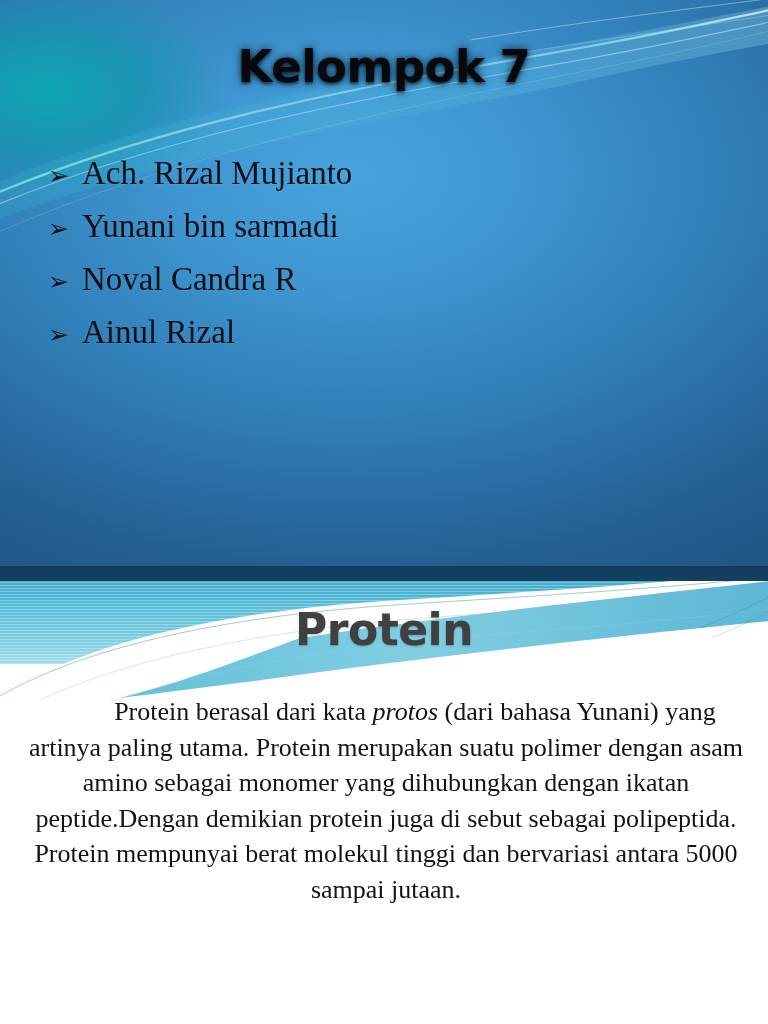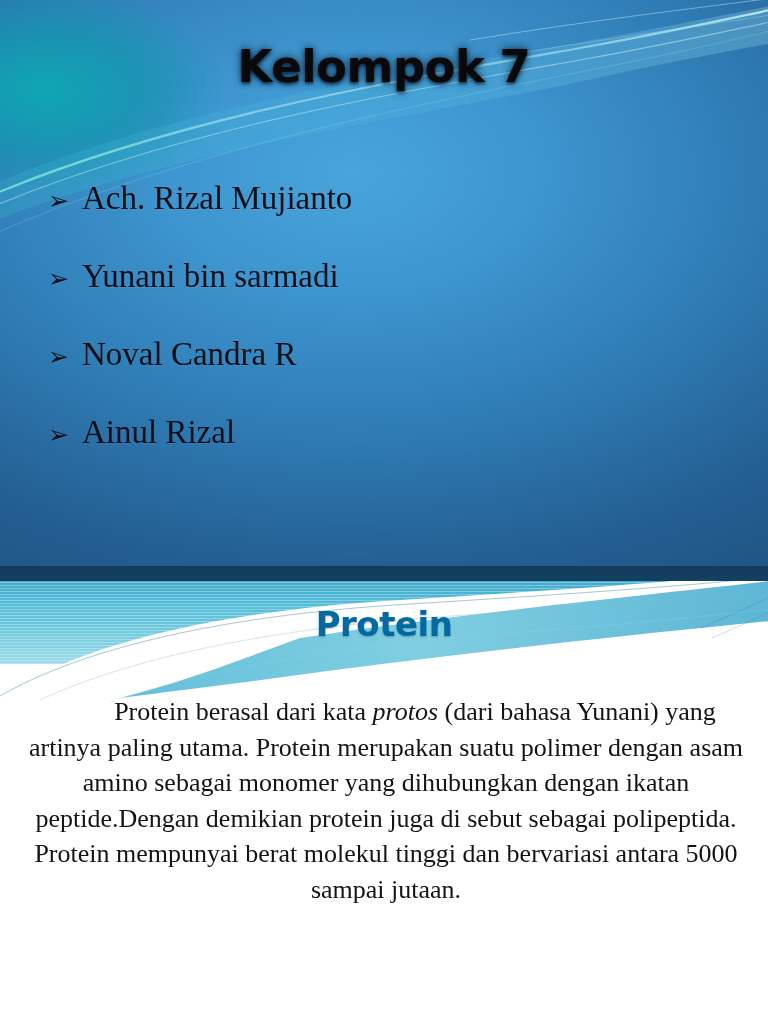--- a/index.html
+++ b/index.html
@@ -47,21 +47,21 @@
     text-shadow:0 1px 1px rgba(255,255,255,.07);
   }
   .s1-bullet {
     flex:0 0 auto;
     width:34px;
     font-family:"DejaVu Sans", sans-serif;
     font-size:25px;
     color:#0a1018;
     line-height:1;
   }
-  .s1-label { flex:1 1 auto;margin-top:25px; }
+  .s1-label { flex:1 1 auto; }
 
   
   .slide-two {
     position:absolute; left:0; top:576px; width:768px; height:448px;
     overflow:hidden; background:#ffffff;
   }
   .s2-band {
     position:absolute; left:0; top:0; width:768px; height:88px;
     background:linear-gradient(180deg,#3fa7c9 0%,#55bcd8 32%,#74ccdf 66%,#9fdceb 100%);
   }
@@ -69,23 +69,23 @@
     position:absolute; left:0; top:0; width:768px; height:88px;
     background:repeating-linear-gradient(180deg, rgba(255,255,255,.30) 0px, rgba(255,255,255,.30) 1px, rgba(255,255,255,0) 1px, rgba(255,255,255,0) 3px);
     pointer-events:none;
   }
   .s2-svg { position:absolute; left:0; top:0; width:768px; height:130px; }
   .s2-title {
     position:absolute; left:0; top:28px; width:768px;
     text-align:center;
     font-family:"DejaVu Sans", sans-serif;
     font-weight:bold;
-    font-size:34px;
+    font-size:44px;
     letter-spacing:-.5px;
-    color:#0369a1;
+    color:#404040;
     text-shadow:0 1px 2px rgba(0,0,0,.25);
   }
   .s2-body {
     position:absolute; left:28px; top:118px; width:716px;
     font-size:26px;
     line-height:1.37;
     color:#141414;
     text-align:center;
     text-indent:58px;
   }

